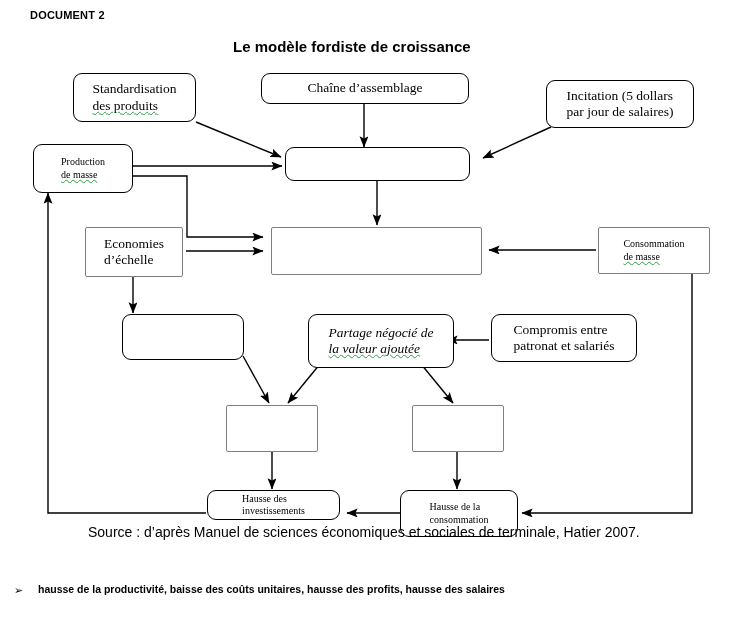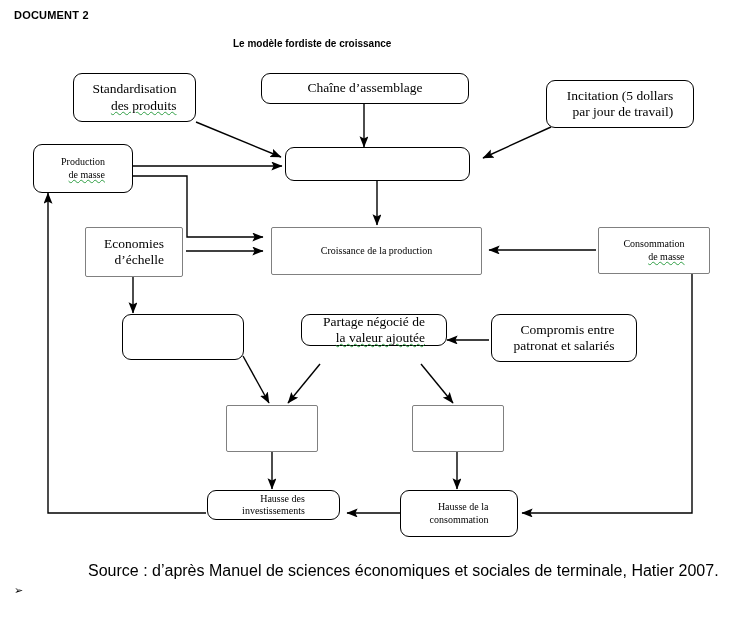--- a/index.html
+++ b/index.html
@@ -11,51 +11,51 @@
     width: 736px;
     height: 624px;
     position: relative;
     font-family: "Liberation Serif", "DejaVu Serif", serif;
     color: #000000;
     overflow: hidden;
   }
 
   #doc-header {
     position: absolute;
-    left: 14px;
+    left: 30px;
     top: 9px;
     font-family: "Liberation Sans", "DejaVu Sans", sans-serif;
     font-size: 11px;
     font-weight: bold;
     letter-spacing: 0.2px;
     color: #000;
   }
 
   #diagram-title {
     position: absolute;
     left: 233px;
     top: 38px;
     font-family: "Liberation Sans", "DejaVu Sans", sans-serif;
-    font-size: 10px;
+    font-size: 15px;
     font-weight: bold;
     color: #000;
     white-space: nowrap;
   }
 
   
   .node {
     position: absolute;
     box-sizing: border-box;
     border: 1px solid #000;
     border-radius: 9px;
     background: #fff;
     display: flex;
     align-items: center;
     justify-content: center;
-    text-align: right;
+    text-align: left;
     line-height: 1.22;
     font-size: 13.5px;
     padding: 10px 4px;
   }
   .node.thick {
     border: 1.6px solid #808080;
     border-radius: 2px;
   }
   .node.bold-text {
     font-weight: normal;
@@ -76,23 +76,23 @@
     left: 0; top: 0;
     width: 736px;
     height: 624px;
     pointer-events: none;
   }
 
   
   #source-line {
     position: absolute;
     left: 88px;
-    top: 562px;
-    font-family: "Liberation Sans", "DejaVu Sans", sans-serif;
-    font-size: 16px;
+    top: 524px;
+    font-family: "Liberation Sans", "DejaVu Sans", sans-serif;
+    font-size: 14px;
     color: #000;
     white-space: nowrap;
   }
   #task-block {
     position: absolute;
     left: 14px;
     top: 582px;
     width: 700px;
     font-family: "Liberation Sans", "DejaVu Sans", sans-serif;
     font-size: 10.5px;
@@ -170,21 +170,21 @@
 
 <div class="node" style="left:261px; top:73px; width:208px; height:31px;">
   <div>
     <span class="txt">Chaîne d’assemblage</span>
   </div>
 </div>
 
 <div class="node" style="left:546px; top:80px; width:148px; height:48px;">
   <div>
     <span class="txt">Incitation (5 dollars</span>
-    <span class="txt">par jour de travail)</span>
+    <span class="txt">par jour de salaires)</span>
   </div>
 </div>
 
 <div class="node bold-text" style="left:33px; top:144px; width:100px; height:49px;">
   <div>
     <span class="txt">Production</span>
     <span class="txt squig">de masse</span>
   </div>
 </div>
 
@@ -196,38 +196,37 @@
 
 <div class="node thick" style="left:85px; top:227px; width:98px; height:50px;">
   <div>
     <span class="txt">Economies</span>
     <span class="txt">d’échelle</span>
   </div>
 </div>
 
 <div class="node thick bold-text" style="left:271px; top:227px; width:211px; height:48px;">
   <div>
-    <span class="txt">Croissance de la production</span>
   </div>
 </div>
 
 <div class="node thick bold-text" style="left:598px; top:227px; width:112px; height:47px;">
   <div>
     <span class="txt">Consommation</span>
     <span class="txt squig">de masse</span>
   </div>
 </div>
 
 <div class="node" style="left:122px; top:314px; width:122px; height:46px;">
   <div>
     <span class="txt"></span>
   </div>
 </div>
 
-<div class="node" style="left:301px; top:314px; width:146px; height:32px;">
+<div class="node" style="left:308px; top:314px; width:146px; height:54px;font-style:italic;">
   <div>
     <span class="txt">Partage négocié de</span>
     <span class="txt squig">la valeur ajoutée</span>
   </div>
 </div>
 
 <div class="node" style="left:491px; top:314px; width:146px; height:48px;">
   <div>
     <span class="txt">Compromis entre</span>
     <span class="txt">patronat et salariés</span>
@@ -257,13 +256,14 @@
   <div>
     <span class="txt">Hausse de la</span>
     <span class="txt">consommation</span>
   </div>
 </div>
 
 <div id="source-line">Source : d’après Manuel de sciences économiques et sociales de terminale, Hatier 2007.</div>
 
 <div id="task-block">
   <span id="task-bullet">➢</span>
+  <div id="task-line-2">hausse de la productivité, baisse  des coûts unitaires, hausse des profits, hausse des salaires</div>
 </div>
 
 </body></html>

